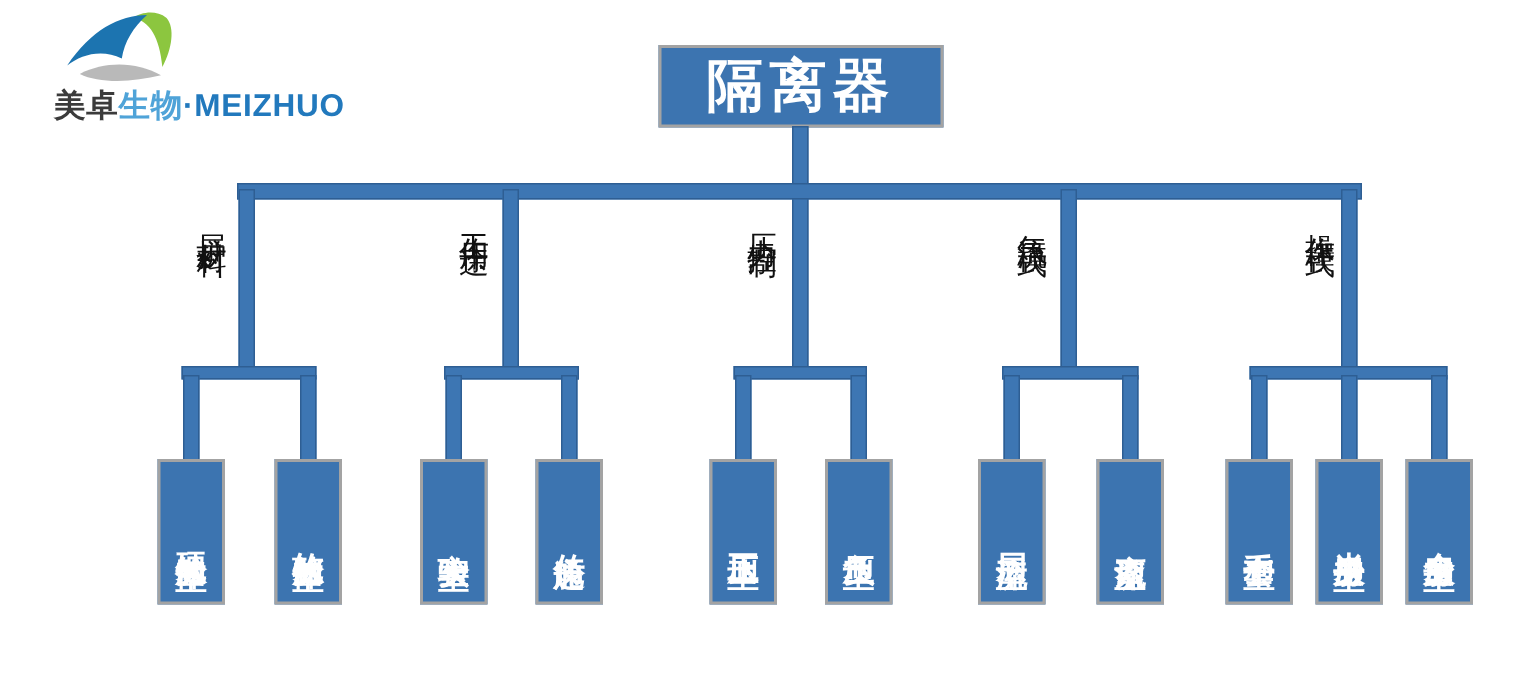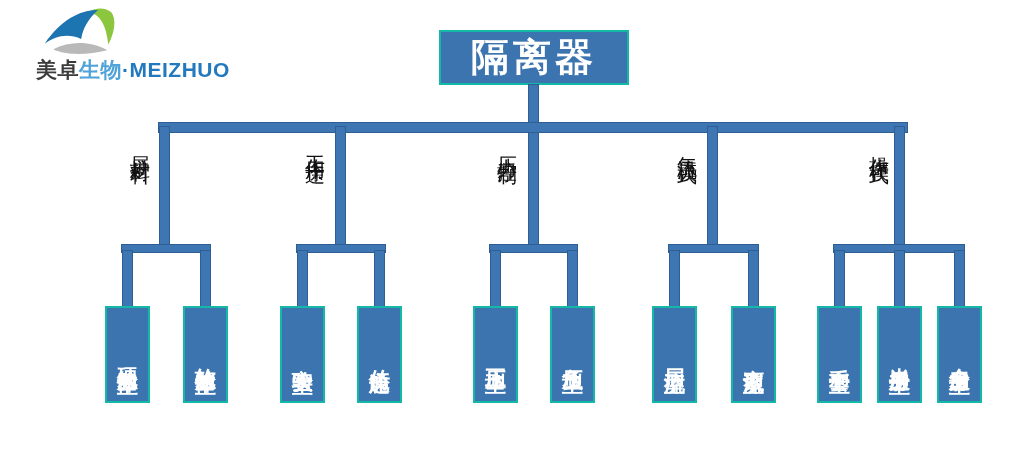--- a/index.html
+++ b/index.html
@@ -7,21 +7,21 @@
     position:relative;width:1024px;height:451px;background:#ffffff;
     overflow:hidden;font-family:"Liberation Sans","DejaVu Sans",sans-serif;margin-left:22px;
   }
   
   .line{
     position:absolute;background:#3D76B3;border:1px solid #2E5E93;
     box-sizing:border-box;
   }
   
   .node{
-    position:absolute;background:#3C74B0;border:2px solid #14b8a6;
+    position:absolute;background:#3C74B0;border:2px solid #a3a3a3;
     box-sizing:border-box;display:flex;align-items:center;justify-content:center;
     color:#ffffff;font-family:"Liberation Serif","DejaVu Serif",serif;
   }
   .root-node{
     left:417px;top:30px;width:190px;height:55px;
     font-size:38px;font-weight:bold;letter-spacing:4px;
   }
   .leaf-node{
     top:306px;width:45px;height:97px;
     writing-mode:vertical-rl;text-orientation:upright;

